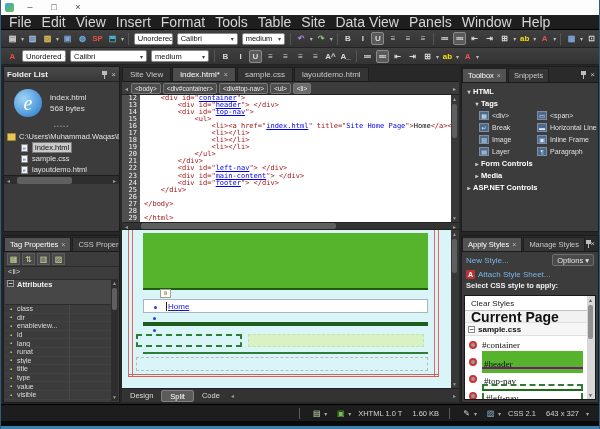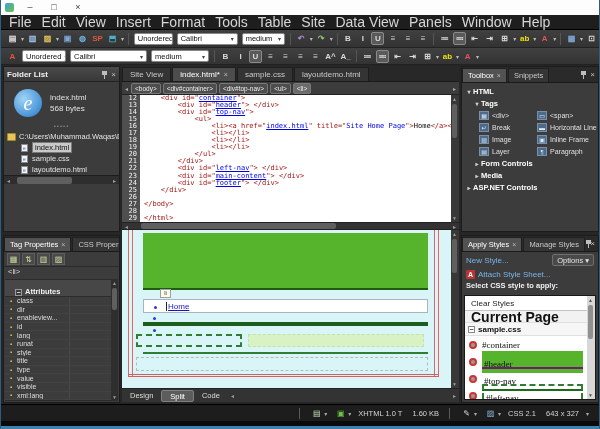--- a/index.html
+++ b/index.html
@@ -70,21 +70,21 @@
   .hscroll { height:9px; background:#2e2e2e; border-top:1px solid #1d1d1d; display:flex; align-items:center; }
   .hs-arrow { width:9px; text-align:center; color:#9a9a9a; font-size:6px; flex:none; }
   .hs-track { flex:1; position:relative; height:7px; }
   .hs-thumb { position:absolute; top:0; height:7px; background:#5f5f5f; border-radius:2px; }
 
   
   .tp-icons { height:15px; display:flex; align-items:center; padding-left:3px; background:#3c3c3c; border-bottom:1px solid #2a2a2a; }
   .tp-ico { width:13px; height:12px; border:1px solid #5d5d5d; background:#4a4a4a; color:#cfe0a0; font-size:8px; display:inline-flex; align-items:center; justify-content:center; margin-right:2px; }
   .tp-tag { height:10px; font-size:7.5px; color:#ddd; padding-left:4px; }
   .tp-grid { position:absolute; left:1px; right:8px; top:43px; bottom:1px; overflow:hidden; }
-  .tp-sec { height:18px; background:#474747; border-top:1px solid #2c2c2c; border-bottom:1px solid #2c2c2c; display:flex; align-items:flex-end; font-size:7.5px; color:#f0f0f0; font-weight:bold; padding-left:10px; }
+  .tp-sec { height:26px; background:#474747; border-top:1px solid #2c2c2c; border-bottom:1px solid #2c2c2c; display:flex; align-items:flex-start; font-size:7.5px; color:#f0f0f0; font-weight:bold; padding-left:2px; }
   .tp-row { height:8.6px; display:flex; align-items:center; border-bottom:1px solid #424242; font-size:7px; color:#ddd; }
   .tp-row .attr-ico { width:8px; color:#d8c060; font-size:6px; text-align:center; margin:0 2px; }
   .tp-row .aname { width:52px; overflow:hidden; white-space:nowrap; }
   .tp-row .aval { flex:1; border-left:1px solid #4a4a4a; height:100%; }
   .vscroll { position:absolute; right:1px; top:43px; bottom:1px; width:7px; background:#2e2e2e; }
   .vs-thumb { position:absolute; left:1px; width:5px; background:#5f5f5f; border-radius:2px; }
   .vs-ar { position:absolute; left:0; width:7px; text-align:center; color:#9a9a9a; font-size:5px; }
   .boxminus { display:inline-block; width:7px; height:7px; border:1px solid #999; background:#3c3c3c; color:#eee; font-size:7px; line-height:5px; text-align:center; margin-right:3px; }
 
   

